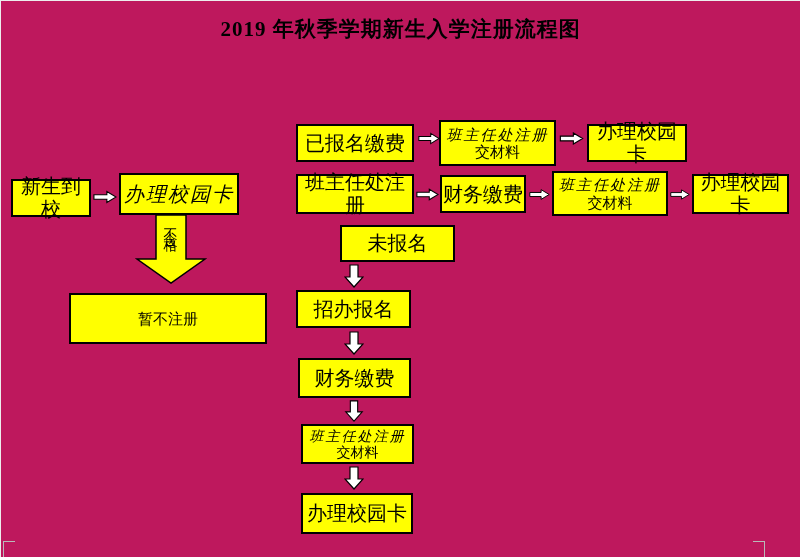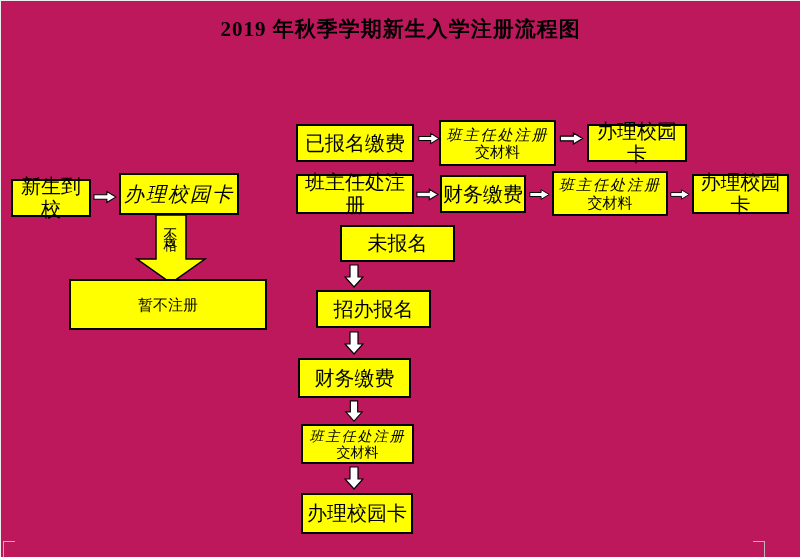--- a/index.html
+++ b/index.html
@@ -81,21 +81,21 @@
   </div>
 
 
   <div class="blockarrow" style="left:134px;top:214px;width:72px;height:70px;">
     <svg viewBox="0 0 72 70">
         <polygon points="21,0 51,0 51,44 70,44 36,68 2,44 21,44" fill="#ffff00" stroke="#000000" stroke-width="1.5"></polygon>
       </svg>
     <div class="fail-label">不合格</div>
   </div>
 
-  <div class="node small" style="left:68px;top:278px;width:198px;height:51px;">
+  <div class="node small" style="left:68px;top:292px;width:198px;height:51px;">
     <span>暂不注册</span>
   </div>
 
   <div class="node" style="left:295px;top:123px;width:118px;height:38px;">
     <span>已报名缴费</span>
   </div>
 
   <div class="harrow" style="left:417px;top:131px;width:22px;height:13px;">
     <svg viewBox="0 0 26 14">
         <polygon points="1,4.5 15,4.5 15,1 25,7 15,13 15,9.5 1,9.5" fill="#ffffff" stroke="#000000" stroke-width="1.2"></polygon>
@@ -155,21 +155,21 @@
   <div class="node" style="left:295px;top:224px;width:115px;height:37px;margin-left:44px;">
     <span>未报名</span>
   </div>
 
   <div class="varrow" style="left:343px;top:263px;width:20px;height:24px;">
     <svg viewBox="0 0 20 24">
         <polygon points="6,1 14,1 14,13 19,13 10,23 1,13 6,13" fill="#ffffff" stroke="#000000" stroke-width="1.2"></polygon>
       </svg>
   </div>
 
-  <div class="node" style="left:295px;top:289px;width:115px;height:38px;margin-left:20px;">
+  <div class="node" style="left:295px;top:289px;width:115px;height:38px;">
     <span>招办报名</span>
   </div>
 
   <div class="varrow" style="left:343px;top:330px;width:20px;height:24px;">
     <svg viewBox="0 0 20 24">
         <polygon points="6,1 14,1 14,13 19,13 10,23 1,13 6,13" fill="#ffffff" stroke="#000000" stroke-width="1.2"></polygon>
       </svg>
   </div>
 
   <div class="node" style="left:297px;top:357px;width:113px;height:40px;">

